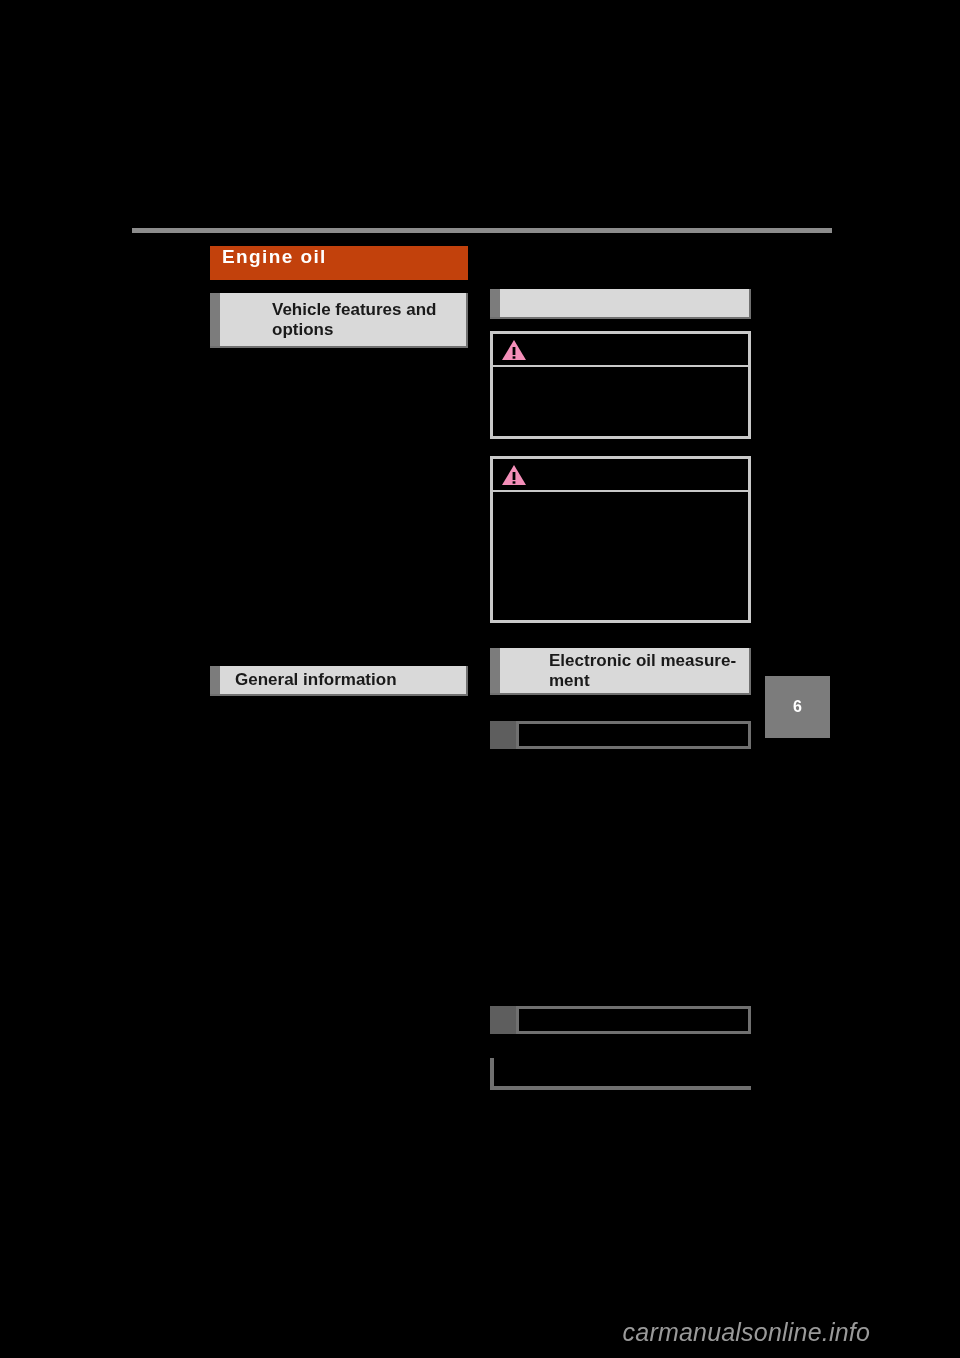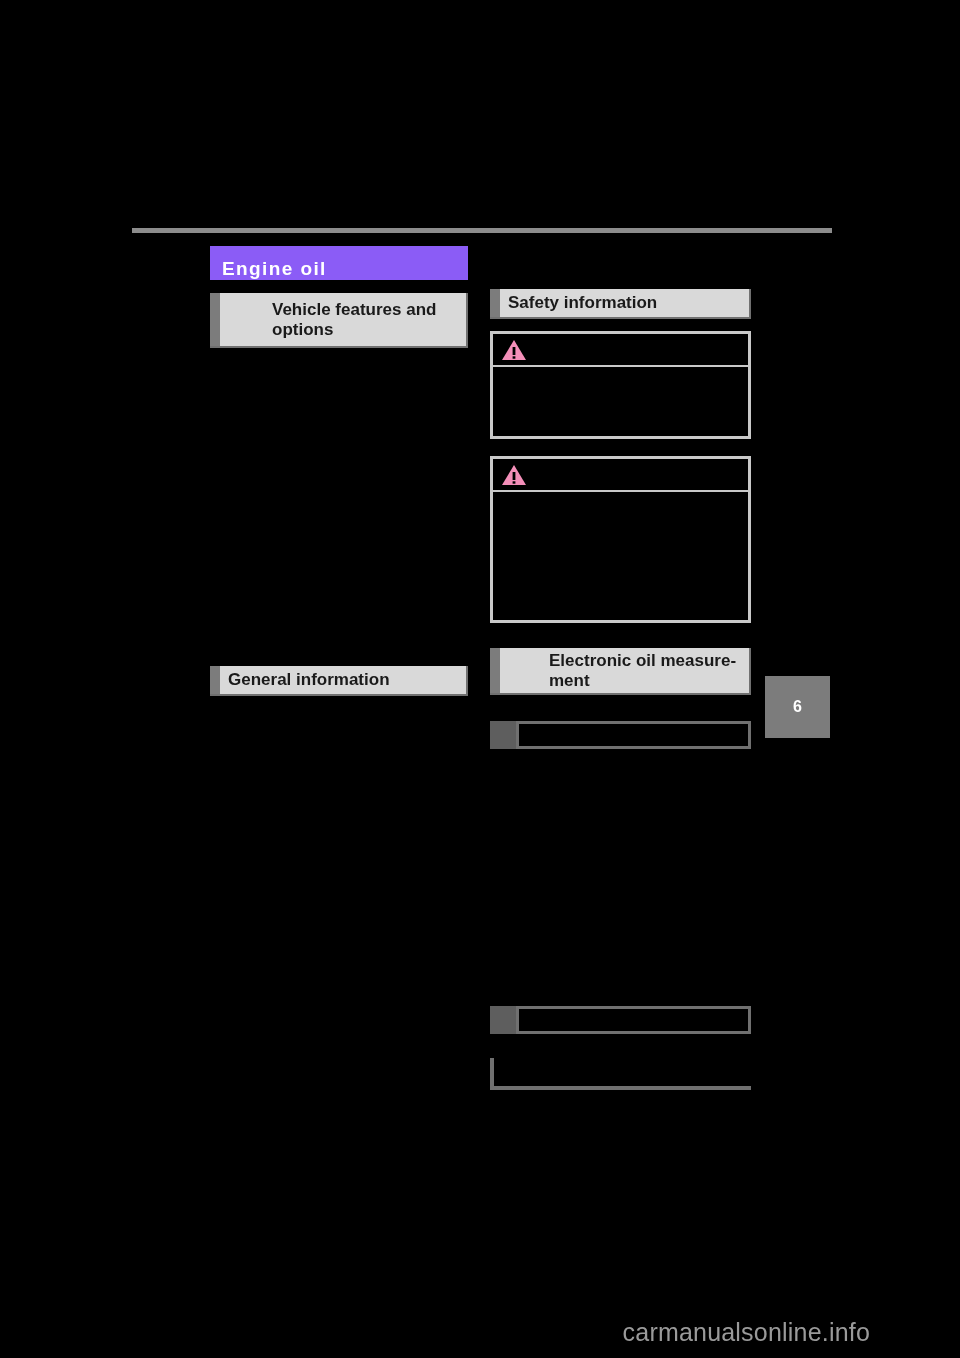--- a/index.html
+++ b/index.html
@@ -35,23 +35,23 @@
     background: #8c8c8c;
   }
 
   
   .chapter-bar {
     position: absolute;
     left: 210px;
     top: 246px;
     width: 258px;
     height: 34px;
-    background: #8b5cf6;
-    display: flex;
-    align-items: flex-end;
+    background: #c2410c;
+    display: flex;
+    align-items: flex-start;
   }
   .chapter-bar .label {
     color: #ffffff;
     font-size: 19px;
     font-weight: bold;
     letter-spacing: 1.4px;
     padding-left: 12px;
   }
 
   
@@ -75,21 +75,21 @@
     align-items: center;
     padding-left: 8px;
     padding-right: 6px;
     font-size: 17px;
     font-weight: bold;
     color: #1a1a1a;
     line-height: 1.15;
   }
 
   #sec-vehicle-features { left: 210px; top: 293px; width: 258px; height: 55px; gap: 44px; }
-  #sec-general-info     { left: 210px; top: 666px; width: 258px; height: 30px; }
+  #sec-general-info     { left: 210px; top: 666px; width: 258px; height: 30px; gap: 7px; }
   #sec-safety-info      { left: 490px; top: 289px; width: 261px; height: 30px; }
   #sec-electronic-oil   { left: 490px; top: 648px; width: 261px; height: 47px; gap: 41px; }
 
   
   .warn-box {
     position: absolute;
     border: 3px solid #c9c9c9;
     box-sizing: border-box;
     background: #000000;
   }
@@ -183,20 +183,21 @@
     position: absolute;
     left: 0;
     top: 1318px;
     width: 888px;
     text-align: right;
     padding-right: 18px;
     box-sizing: border-box;
     color: #9a9a9a;
     font-size: 25px;
     letter-spacing: 0.2px;
+    font-style: italic;
   }
 </style>
 </head>
 <body>
 
 <div class="page">
 
   <div class="top-rule"></div>
 
   <div class="chapter-bar">
@@ -212,21 +213,20 @@
 
   <div class="sec-head" id="sec-general-info">
     <span class="tab"></span>
     <span class="txt">General information</span>
   </div>
 
   <div class="body-text" style="left:210px; top:706px; width:258px; height:560px;"></div>
 
   <div class="sec-head" id="sec-safety-info">
     <span class="tab"></span>
-    <span class="txt">Safety information</span>
   </div>
 
   <div class="warn-box" id="warn-box-1">
     <div class="warn-head">
       <svg class="warn-tri" viewBox="0 0 26 22">
         <polygon points="13,1 25,21 1,21" fill="#f48fb9"></polygon>
         <rect x="11.6" y="8" width="2.8" height="8" fill="#000000"></rect>
         <rect x="11.6" y="17.3" width="2.8" height="2.4" fill="#000000"></rect>
       </svg>
       <span></span>

